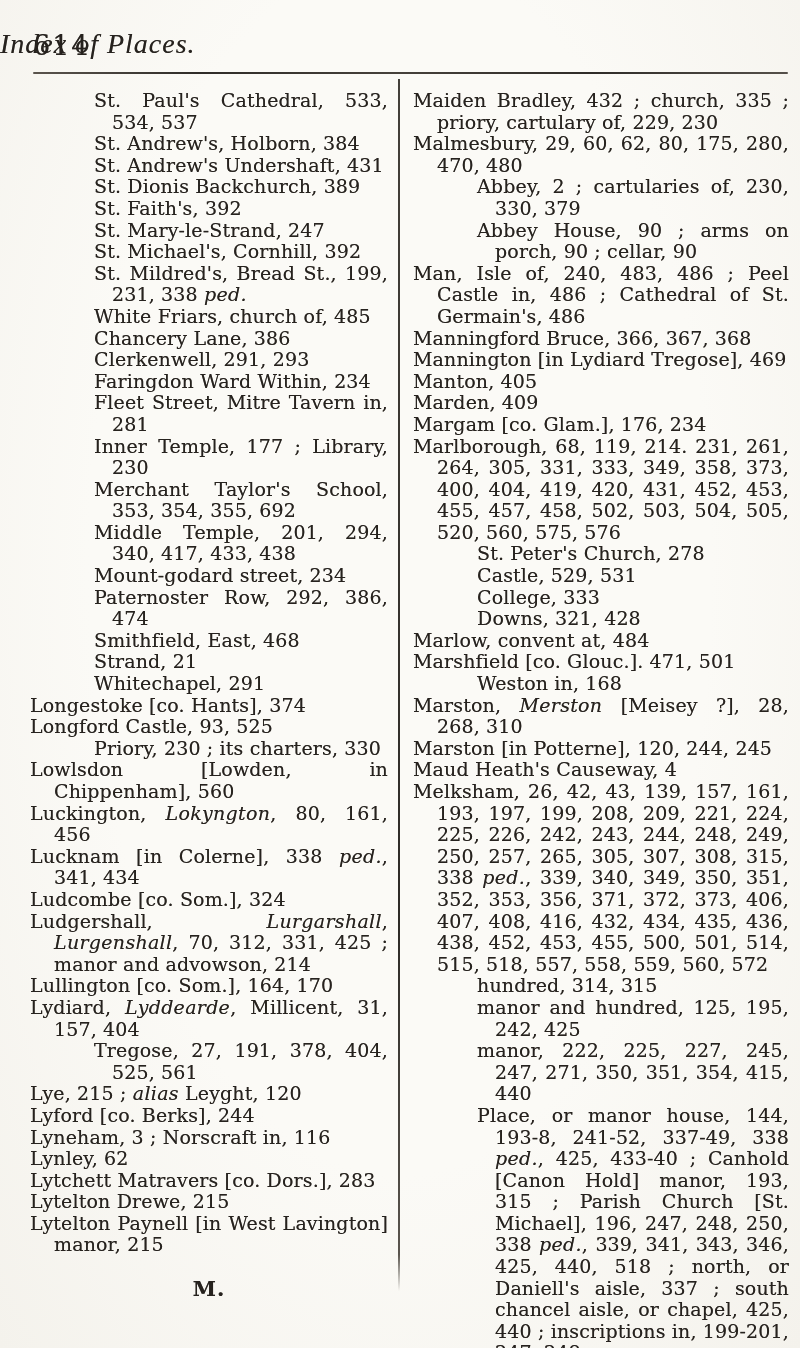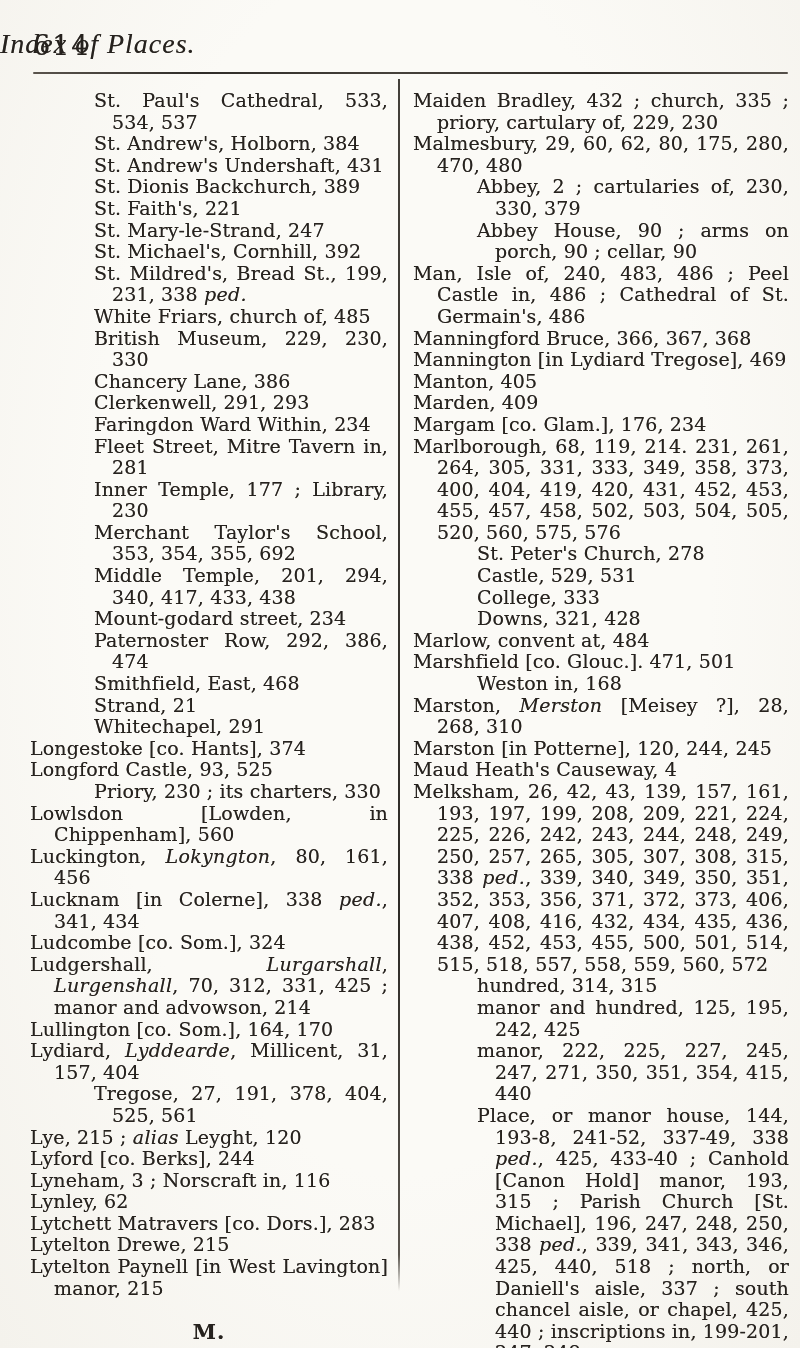--- a/index.html
+++ b/index.html
@@ -55,26 +55,25 @@
 <div class="page-number">614</div>
 <div class="page-title">Index of Places.</div>
 <div class="header-rule"></div>
 <div class="column-divider"></div>
 
 <div class="col col-left">
     <p class="entry e1">St. Paul's Cathedral, 533, 534, 537</p>
     <p class="entry e1">St. Andrew's, Holborn, 384</p>
     <p class="entry e1">St. Andrew's Undershaft, 431</p>
     <p class="entry e1">St. Dionis Backchurch, 389</p>
-    <p class="entry e1">St. Faith's, 221</p>
+    <p class="entry e1">St. Faith's, 392</p>
     <p class="entry e1">St. Mary-le-Strand, 247</p>
     <p class="entry e1">St. Michael's, Cornhill, 392</p>
     <p class="entry e1">St. Mildred's, Bread St., 199, 231, 338 <i>ped.</i></p>
     <p class="entry e1">White Friars, church of, 485</p>
-    <p class="entry e1">British Museum, 229, 230, 330</p>
     <p class="entry e1">Chancery Lane, 386</p>
     <p class="entry e1">Clerkenwell, 291, 293</p>
     <p class="entry e1">Faringdon Ward Within, 234</p>
     <p class="entry e1">Fleet Street, Mitre Tavern in, 281</p>
     <p class="entry e1">Inner Temple, 177 ; Library, 230</p>
     <p class="entry e1">Merchant Taylor's School, 353, 354, 355, 692</p>
     <p class="entry e1">Middle Temple, 201, 294, 340, 417, 433, 438</p>
     <p class="entry e1">Mount-godard street, 234</p>
     <p class="entry e1">Paternoster Row, 292, 386, 474</p>
     <p class="entry e1">Smithfield, East, 468</p>

